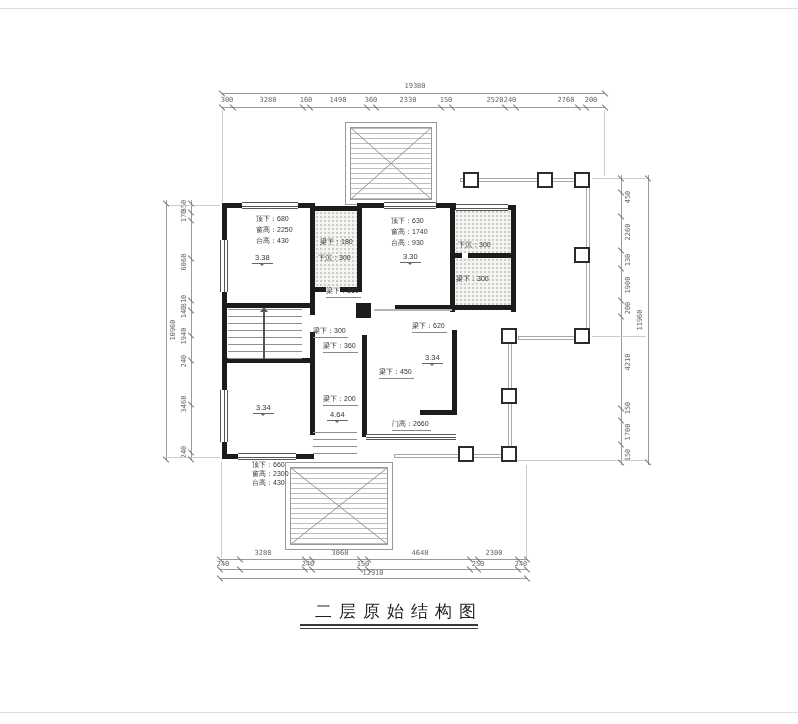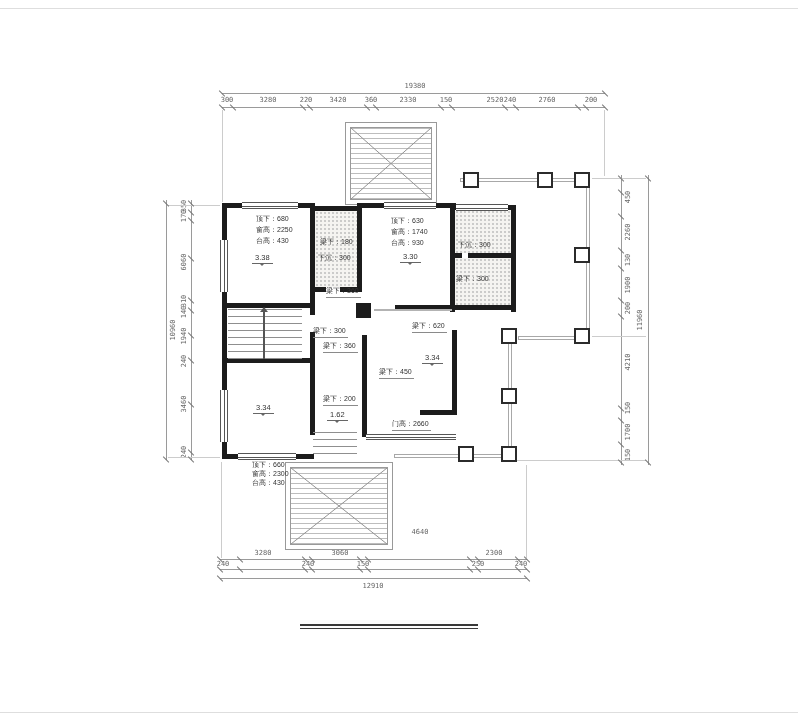--- a/index.html
+++ b/index.html
@@ -47,28 +47,28 @@
 <body>
 
 <div id="canvas">
   <div class="pageline" style="top:8px"></div>
   <div class="pageline" style="top:712px"></div>
 
   <span class="dt" style="left:415px;top:86px">19380</span>
   <div class="dim" style="left:222px;top:93px;width:383px;height:1px"></div>
   <span class="dt" style="left:227px;top:100px">300</span>
   <span class="dt" style="left:268px;top:100px">3280</span>
-  <span class="dt" style="left:306px;top:100px">220</span>
-  <span class="dt" style="left:338px;top:100px">3420</span>
+  <span class="dt" style="left:306px;top:100px">160</span>
+  <span class="dt" style="left:338px;top:100px">1490</span>
   <span class="dt" style="left:371px;top:100px">360</span>
   <span class="dt" style="left:408px;top:100px">2330</span>
   <span class="dt" style="left:446px;top:100px">150</span>
   <span class="dt" style="left:495px;top:100px">2520</span>
   <span class="dt" style="left:510px;top:100px">240</span>
-  <span class="dt" style="left:547px;top:100px">2760</span>
+  <span class="dt" style="left:566px;top:100px">2760</span>
   <span class="dt" style="left:591px;top:100px">200</span>
   <div class="dim" style="left:222px;top:107px;width:383px;height:1px"></div>
 
   <div class="dim" style="left:166px;top:200px;width:1px;height:260px"></div>
   <span class="dtv" style="left:173px;top:330px">10960</span>
   <div class="dim" style="left:191px;top:200px;width:1px;height:260px"></div>
   <span class="dtv" style="left:184px;top:206px">350</span>
   <span class="dtv" style="left:184px;top:216px">170</span>
   <span class="dtv" style="left:184px;top:262px">6060</span>
   <span class="dtv" style="left:184px;top:301px">310</span>
@@ -86,30 +86,30 @@
   <span class="dtv" style="left:628px;top:308px">200</span>
   <span class="dtv" style="left:628px;top:362px">4210</span>
   <span class="dtv" style="left:628px;top:408px">150</span>
   <span class="dtv" style="left:628px;top:432px">1700</span>
   <span class="dtv" style="left:628px;top:455px">150</span>
   <span class="dtv" style="left:640px;top:320px">11960</span>
   <div class="dim" style="left:648px;top:175px;width:1px;height:290px"></div>
 
   <span class="dt" style="left:263px;top:553px">3280</span>
   <span class="dt" style="left:340px;top:553px">3060</span>
-  <span class="dt" style="left:420px;top:532px">4640</span>
+  <span class="dt" style="left:420px;top:553px">4640</span>
   <span class="dt" style="left:494px;top:553px">2300</span>
   <div class="dim" style="left:220px;top:559px;width:307px;height:1px"></div>
   <span class="dt" style="left:223px;top:564px">240</span>
   <span class="dt" style="left:308px;top:564px">240</span>
   <span class="dt" style="left:363px;top:564px">150</span>
   <span class="dt" style="left:478px;top:564px">250</span>
   <span class="dt" style="left:521px;top:564px">240</span>
   <div class="dim" style="left:220px;top:569px;width:307px;height:1px"></div>
-  <span class="dt" style="left:373px;top:586px">12910</span>
+  <span class="dt" style="left:373px;top:573px">12910</span>
   <div class="dim" style="left:220px;top:578px;width:307px;height:1px"></div>
 
   <div class="ext" style="left:222px;top:110px;width:1px;height:92px"></div>
   <div class="ext" style="left:604px;top:110px;width:1px;height:66px"></div>
   <div class="ext" style="left:168px;top:205px;width:52px;height:1px"></div>
   <div class="ext" style="left:168px;top:457px;width:52px;height:1px"></div>
   <div class="ext" style="left:592px;top:178px;width:54px;height:1px"></div>
   <div class="ext" style="left:592px;top:336px;width:54px;height:1px"></div>
   <div class="ext" style="left:516px;top:460px;width:130px;height:1px"></div>
   <div class="ext" style="left:221px;top:462px;width:1px;height:96px"></div>
@@ -209,29 +209,30 @@
   <span class="lbl" style="left:456px;top:274px">梁下：300</span>
 
   <span class="beam" style="left:326px;top:286px">梁下：360</span>
   <span class="beam" style="left:313px;top:326px">梁下：300</span>
   <span class="beam" style="left:323px;top:341px">梁下：360</span>
   <span class="beam" style="left:412px;top:321px">梁下：620</span>
   <span class="beam" style="left:379px;top:367px">梁下：450</span>
   <span class="beam" style="left:323px;top:394px">梁下：200</span>
 
   <span class="lvl" style="left:422px;top:353px">3.34</span>
-  <span class="lvl" style="left:327px;top:410px">1.62</span>
+  <span class="lvl" style="left:327px;top:410px">4.64</span>
   <span class="lvl" style="left:253px;top:403px">3.34</span>
 
   <span class="lbl" style="left:252px;top:460px">顶下：660</span>
   <span class="lbl" style="left:252px;top:469px">窗高：2300</span>
   <span class="lbl" style="left:252px;top:478px">台高：430</span>
 
   <span class="beam" style="left:392px;top:419px">门高：2660</span>
 
+  <div class="title">二层原始结构图</div>
   <div class="trule" style="left:300px;top:624px;width:178px;height:2px"></div>
   <div class="trule" style="left:300px;top:628px;width:178px;height:1px"></div>
 <div class="tick" style="left: 218px; top: 93px;"></div>
     <div class="tick" style="left: 601px; top: 93px;"></div>
     <div class="tick" style="left: 218px; top: 107px;"></div>
     <div class="tick" style="left: 229px; top: 107px;"></div>
     <div class="tick" style="left: 299px; top: 107px;"></div>
     <div class="tick" style="left: 306px; top: 107px;"></div>
     <div class="tick" style="left: 363px; top: 107px;"></div>
     <div class="tick" style="left: 372px; top: 107px;"></div>

